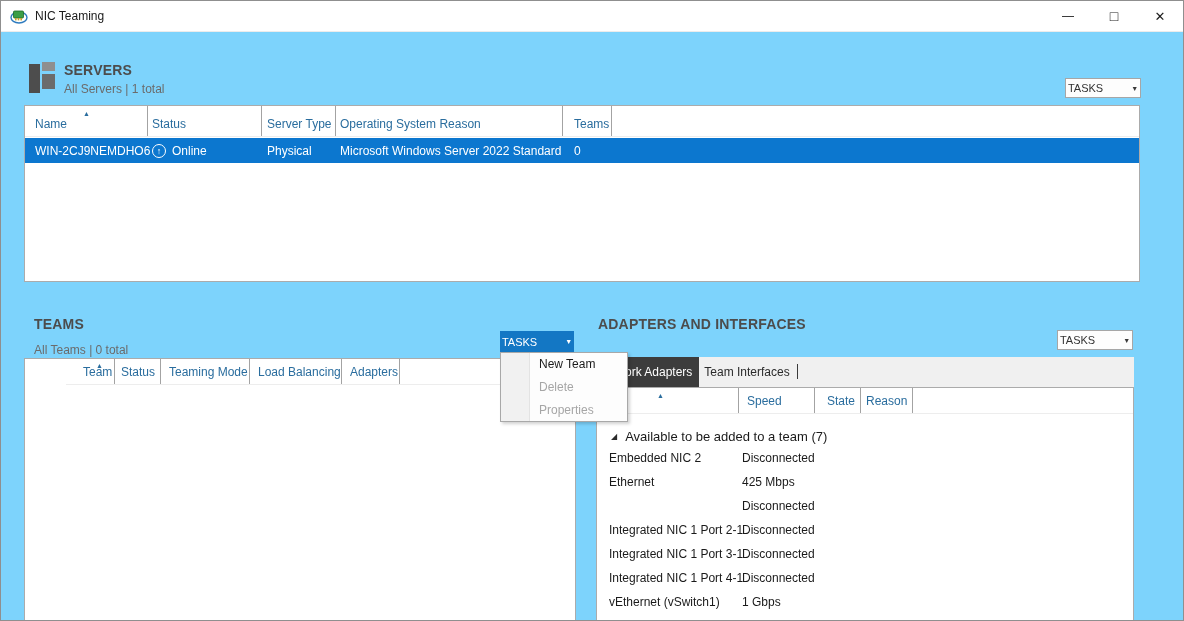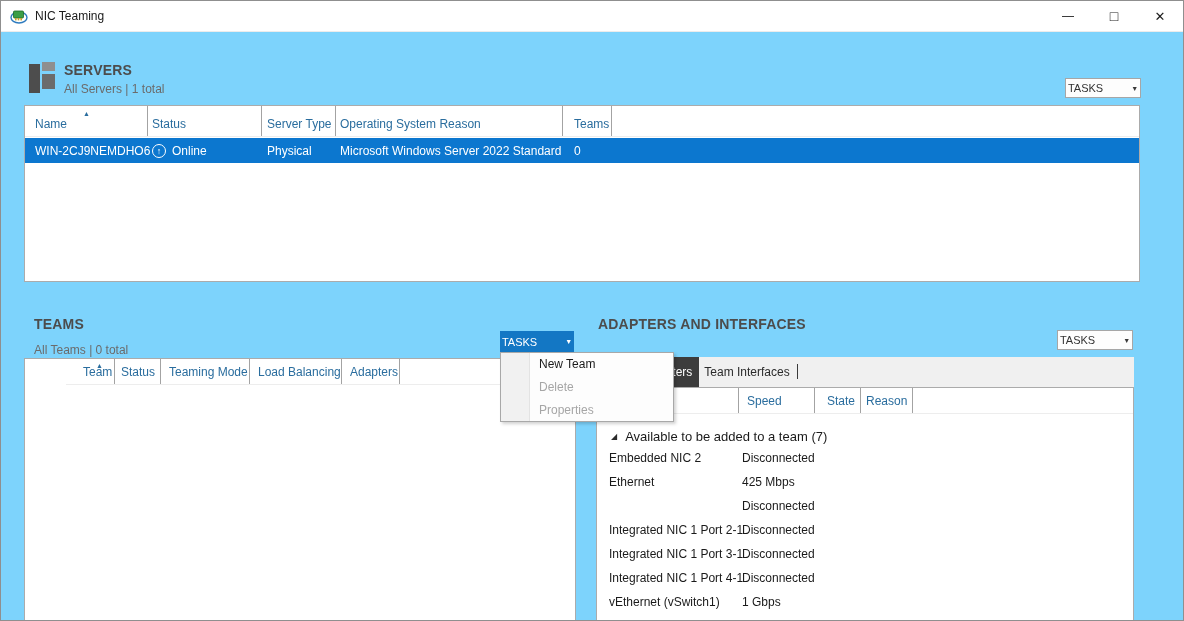--- a/index.html
+++ b/index.html
@@ -87,21 +87,21 @@
   .group-row { position:absolute; left:0; right:0; top:36px; height:24px; display:flex; align-items:center;
                font-size:13px; color:#1a1a1a; }
   .group-row .tri { font-size:8px; color:#2b2b2b; margin:0 8px 0 14px; }
   .arow { position:absolute; left:0; right:0; height:24px; }
   .arow .an { position:absolute; left:12px; top:0; height:24px; display:flex; align-items:center;
               font-size:12px; color:#1a1a1a; }
   .arow .asp { position:absolute; left:145px; top:0; height:24px; display:flex; align-items:center;
                font-size:12px; color:#1a1a1a; }
 
   
-  .menu { position:absolute; left:499px; top:351px; width:174px; height:70px; background:#fdfdfd;
+  .menu { position:absolute; left:499px; top:351px; width:128px; height:70px; background:#fdfdfd;
           border:1px solid #a8a8a8; box-shadow:2px 2px 3px rgba(0,0,0,.18); z-index:50; }
   .menu-gutter { position:absolute; left:0; top:0; bottom:0; width:29px; background:#f1f1f1;
                  border-right:1px solid #e3e3e3; }
   .menu-item { position:relative; height:23px; line-height:23px; padding-left:38px; font-size:12px; cursor:default; }
   .menu-item.enabled { color:#1a1a1a; }
   .menu-item.disabled { color:#a6a6a6; }
 </style>
 </head>
 <body>
 

